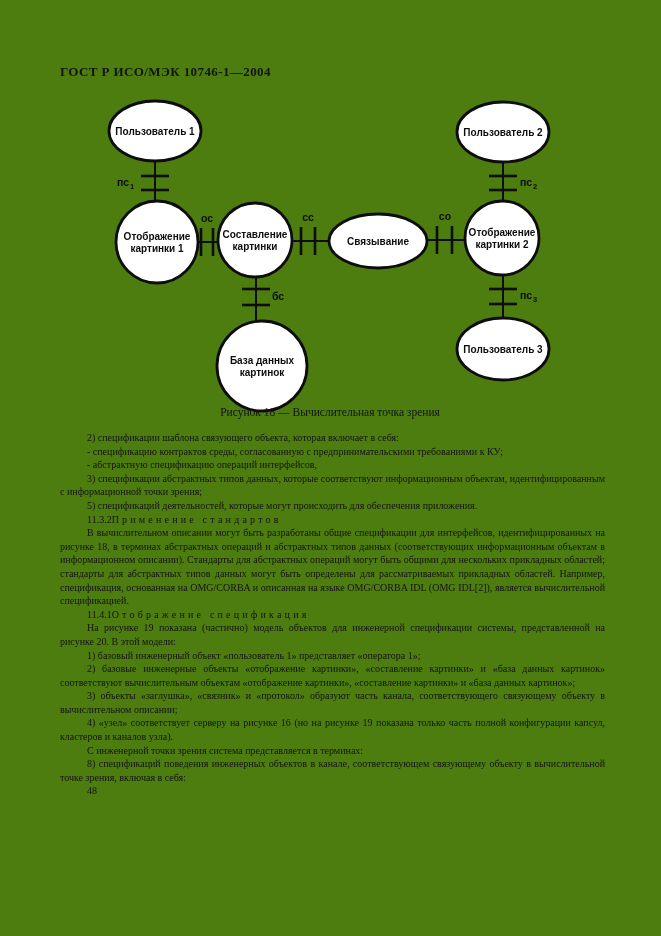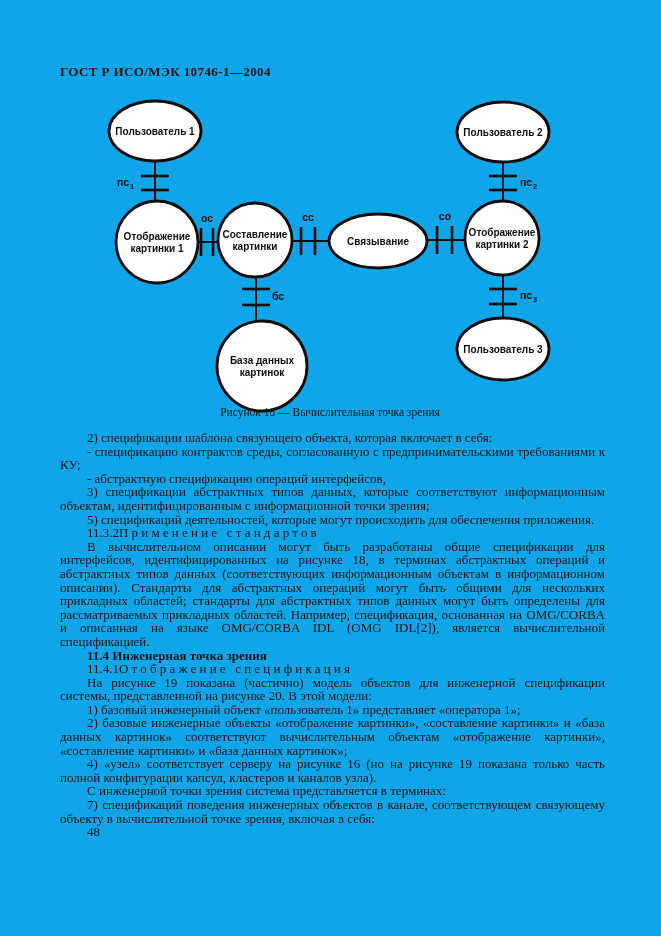--- a/index.html
+++ b/index.html
@@ -1,20 +1,20 @@
 <!DOCTYPE html>
 <html><head>
 <meta charset="utf-8">
 <style>
   html, body { margin: 0; padding: 0; background: #ffffff; }
   .page {
     position: relative;
     width: 661px;
     height: 936px;
-    background: #0ea5e9;
+    background: #4d7c0f;
     color: #141414;
     font-family: "Liberation Serif", serif;
     overflow: hidden;
   }
   .doc-header {
     position: absolute;
     left: 60px;
     top: 64px;
     font-size: 13px;
     font-weight: bold;
@@ -53,21 +53,21 @@
     font-family: "Liberation Serif", serif;
     font-size: 11.5px;
     fill: #141414;
     text-anchor: middle;
   }
   .body-text {
     position: absolute;
     left: 60px;
     top: 431px;
     width: 545px;
-    font-size: 13px;
+    font-size: 10px;
     line-height: 13.6px;
     text-align: justify;
   }
   .body-text p { margin: 0; text-indent: 27px; }
   .h-bold { font-weight: bold; }
   .h-spaced .h-title { letter-spacing: 3.2px; }
   .page-num { margin-top: 6px; text-indent: 0; text-align: left; }
 </style>
 </head>
 <body>
@@ -148,24 +148,24 @@
   </svg>
 
   <div class="body-text">
     <p>2) спецификации шаблона связующего объекта, которая включает в себя:</p>
     <p>- спецификацию контрактов среды, согласованную с предпринимательскими требованиями к КУ;</p>
     <p>- абстрактную спецификацию операций интерфейсов,</p>
     <p>3) спецификации абстрактных типов данных, которые соответствуют информационным объектам, идентифицированным с информационной точки зрения;</p>
     <p>5) спецификаций деятельностей, которые могут происходить для обеспечения приложения.</p>
     <p class="h-spaced"><span class="h-num">11.3.2</span><span class="h-title">Применение стандартов</span></p>
     <p>В вычислительном описании могут быть разработаны общие спецификации для интерфейсов, идентифицированных на рисунке 18, в терминах абстрактных операций и абстрактных типов данных (соответствующих информационным объектам в информационном описании). Стандарты для абстрактных операций могут быть общими для нескольких прикладных областей; стандарты для абстрактных типов данных могут быть определены для рассматриваемых прикладных областей. Например, спецификация, основанная на OMG/CORBA и описанная на языке OMG/CORBA IDL (OMG IDL[2]), является вычислительной спецификацией.</p>
-    <p class="h-bold">11.4 Инженерная точка зрения</p>
     <p class="h-spaced"><span class="h-num">11.4.1</span><span class="h-title">Отображение спецификация</span></p>
     <p>На рисунке 19 показана (частично) модель объектов для инженерной спецификации системы, представленной на рисунке 20. В этой модели:</p>
     <p>1) базовый инженерный объект «пользователь 1» представляет «оператора 1»;</p>
     <p>2) базовые инженерные объекты «отображение картинки», «составление картинки» и «база данных картинок» соответствуют вычислительным объектам «отображение картинки», «составление картинки» и «база данных картинок»;</p>
+    <p>3) объекты «заглушка», «связник» и «протокол» образуют часть канала, соответствующего связующему объекту в вычислительном описании;</p>
     <p>4) «узел» соответствует серверу на рисунке 16 (но на рисунке 19 показана только часть полной конфигурации капсул, кластеров и каналов узла).</p>
     <p>С инженерной точки зрения система представляется в терминах:</p>
-    <p>7) спецификаций поведения инженерных объектов в канале, соответствующем связующему объекту в вычислительной точке зрения, включая в себя:</p>
+    <p>8) спецификаций поведения инженерных объектов в канале, соответствующем связующему объекту в вычислительной точке зрения, включая в себя:</p>
     <p class="page-num">48</p>
   </div>
 
 </div>
 
 </body></html>

